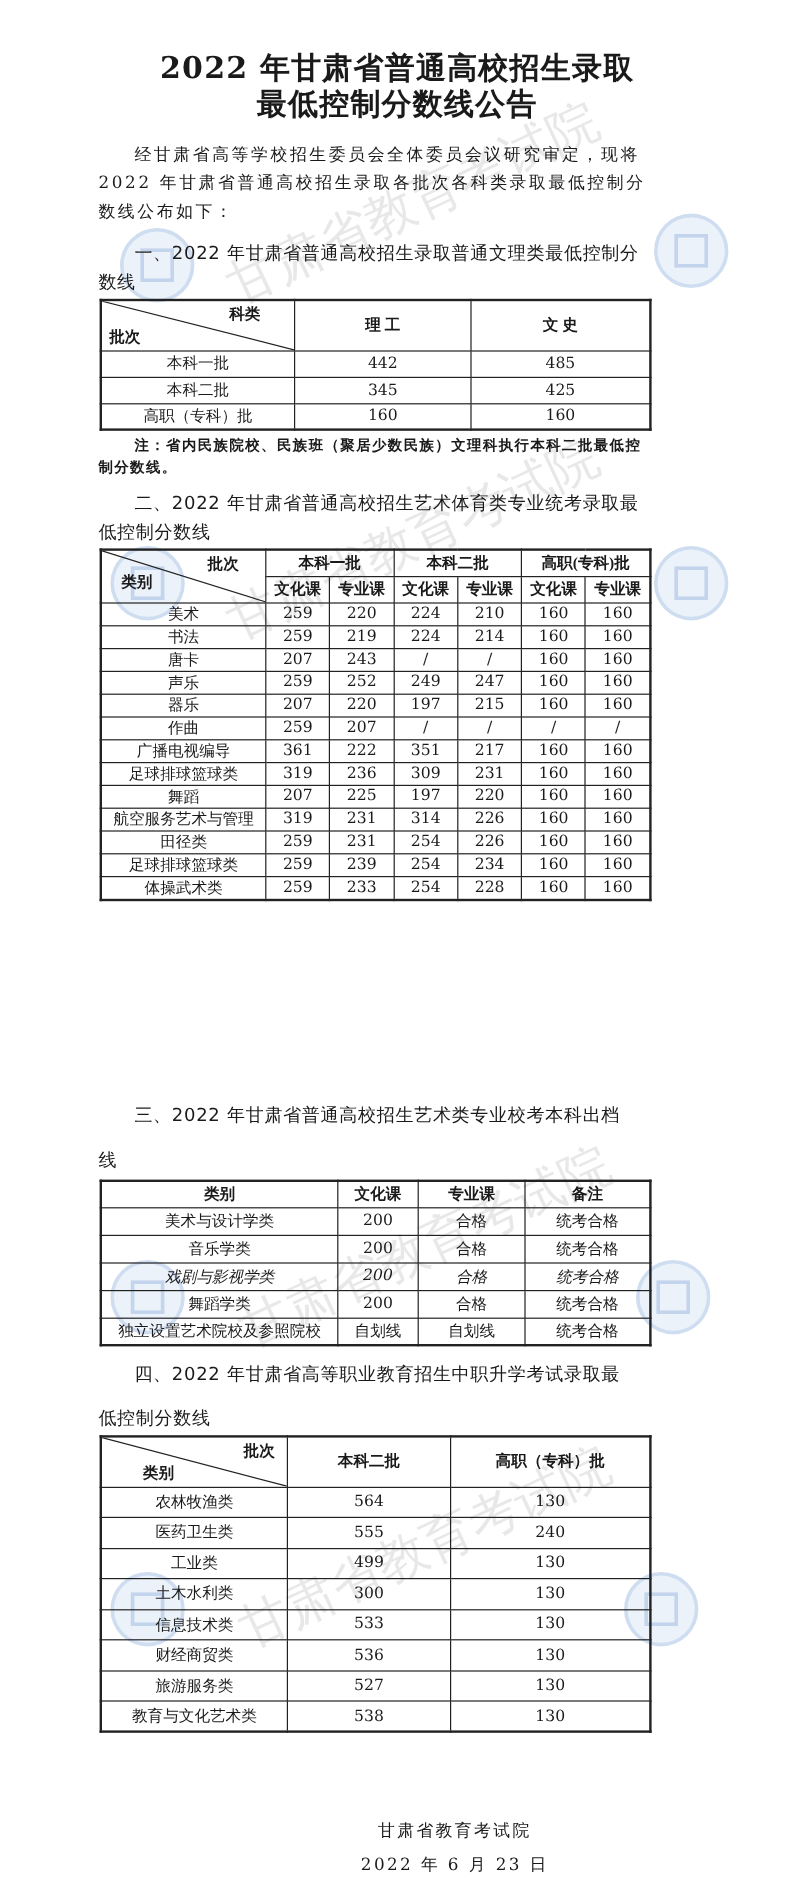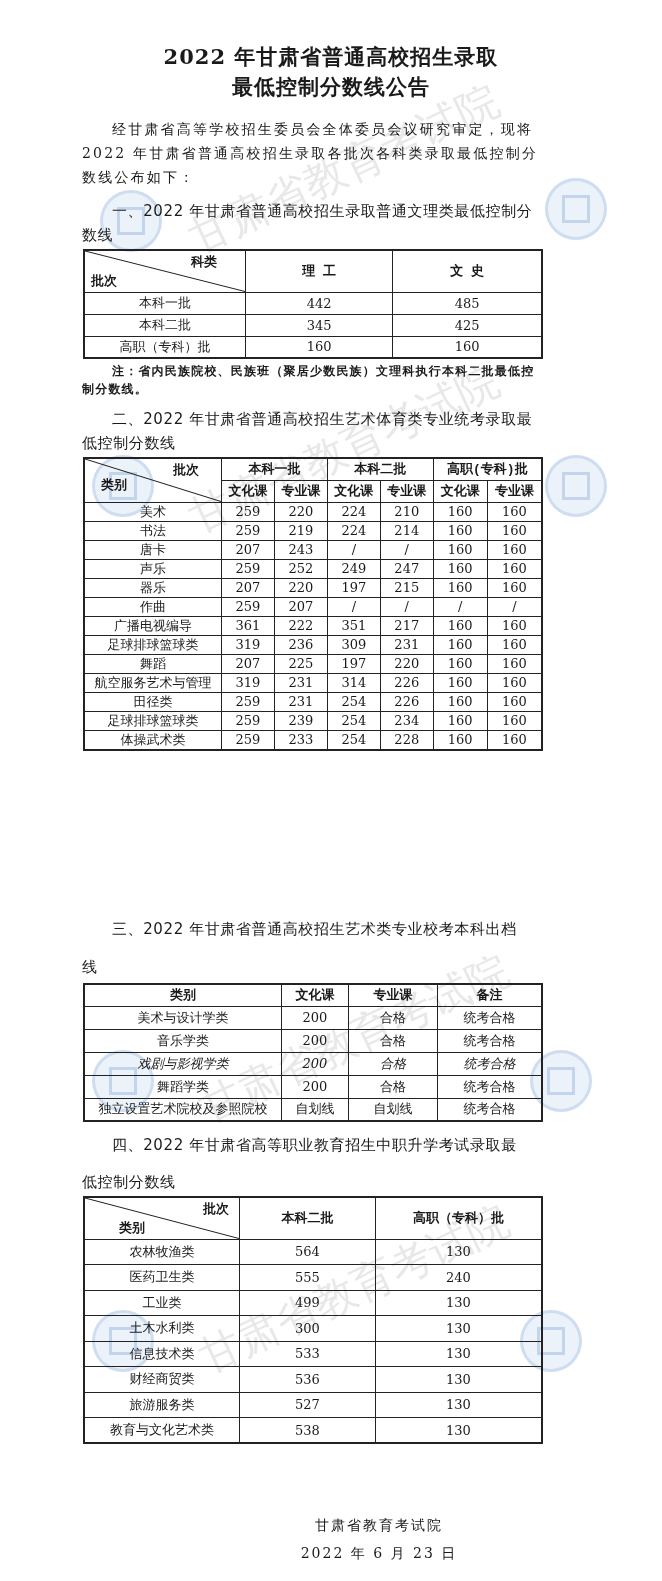--- a/index.html
+++ b/index.html
@@ -1,25 +1,25 @@
 <!DOCTYPE html>
 <html><head>
 <meta charset="utf-8">
 <style>
   html, body { margin: 0; padding: 0; background: #ffffff; }
   body { width: 662px; height: 1581px; position: relative; overflow: hidden;
          font-family: "DejaVu Serif", "Liberation Serif", serif; color: #1a1a1a; }
   .abs { position: absolute; }
-  .title { left: 0; width: 662px; text-align: center; font-weight: bold; font-size: 21px; line-height: 30px; letter-spacing: 1px; }
+  .title { left: 0; width: 662px; text-align: center; font-weight: bold; font-size: 25px; line-height: 30px; letter-spacing: 1px; }
   .para { left: 82px; width: 462px; font-size: 14px; line-height: 24px; letter-spacing: 2.2px; }
   .sect { left: 82px; width: 462px; font-family: "DejaVu Sans", "Liberation Sans", sans-serif; font-size: 15px; line-height: 24px; letter-spacing: 0.6px; }
   .note { left: 82px; width: 462px; font-size: 12px; font-weight: bold; line-height: 18px; letter-spacing: 1.2px; }
   table { border-collapse: collapse; position: absolute; font-size: 13px; }
   td, th { border: 1px solid #222; text-align: center; padding: 0; font-weight: normal; }
-  th { font-weight: bold; font-family: Liberation Mono, monospace; }
+  th { font-weight: bold; font-family: Liberation Serif, serif; }
   table.outer { border: 2px solid #222; }
   .diag { position: relative; }
   .diag svg { position: absolute; left: 0; top: 0; width: 100%; height: 100%; }
   .diag .tr { position: absolute; right: 28px; top: 2px; font-weight: bold; font-family: "DejaVu Sans", sans-serif; font-size: 13px; }
   .diag .bl { position: absolute; left: 6px; bottom: 2px; font-weight: bold; font-family: "DejaVu Sans", sans-serif; font-size: 13px; }
   .wm { position: absolute; pointer-events: none; }
   .stamp { width: 56px; height: 56px; border-radius: 50%; border: 3px solid rgba(120,160,210,0.25); background: rgba(150,185,225,0.18); }
   .stamp::after { content: ""; position: absolute; left: 14px; top: 14px; width: 22px; height: 22px; border: 3px solid rgba(120,160,210,0.35); }
   .wmtext { color: rgba(150,150,150,0.22); font-family: "DejaVu Sans", sans-serif; font-size: 42px; transform: rotate(-25deg); transform-origin: left top; white-space: nowrap; }
   .footer { left: 0; width: 662px; text-align: center; font-size: 14px; letter-spacing: 2px; }

